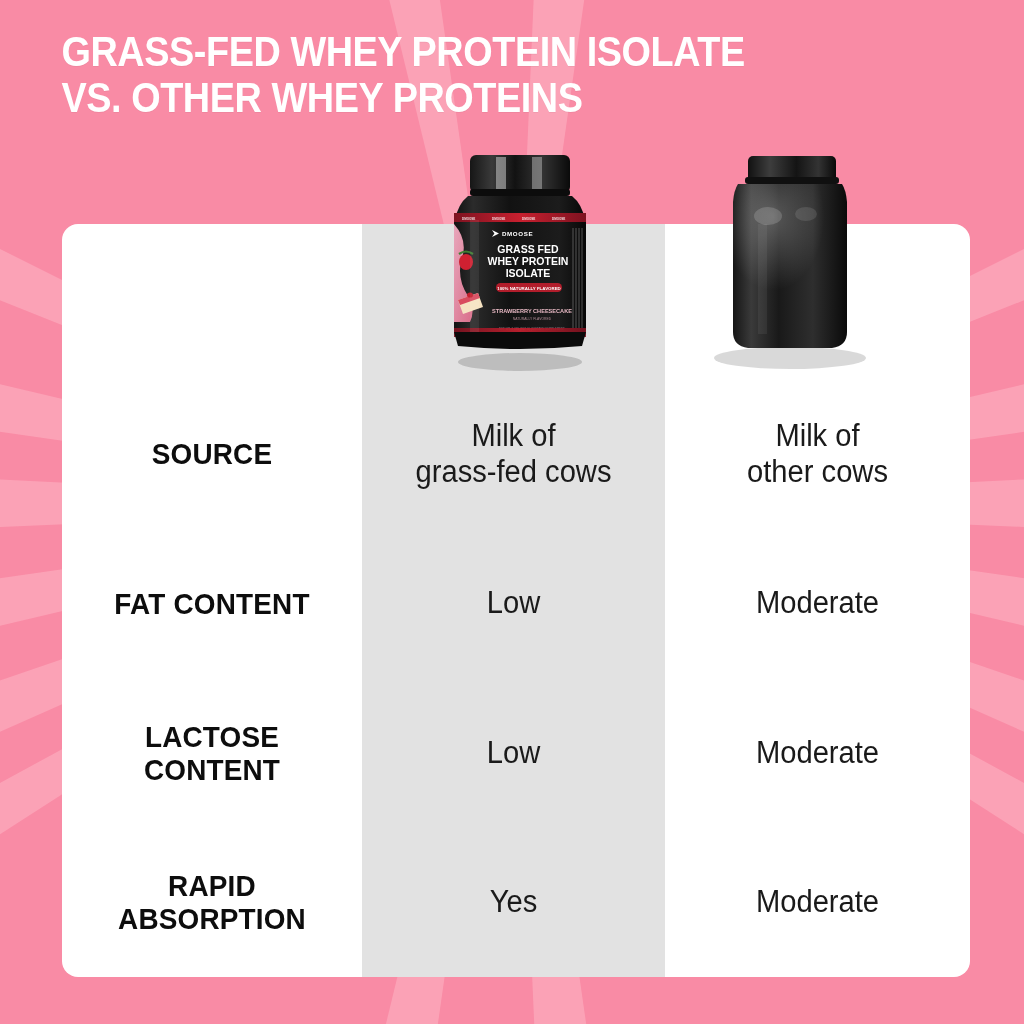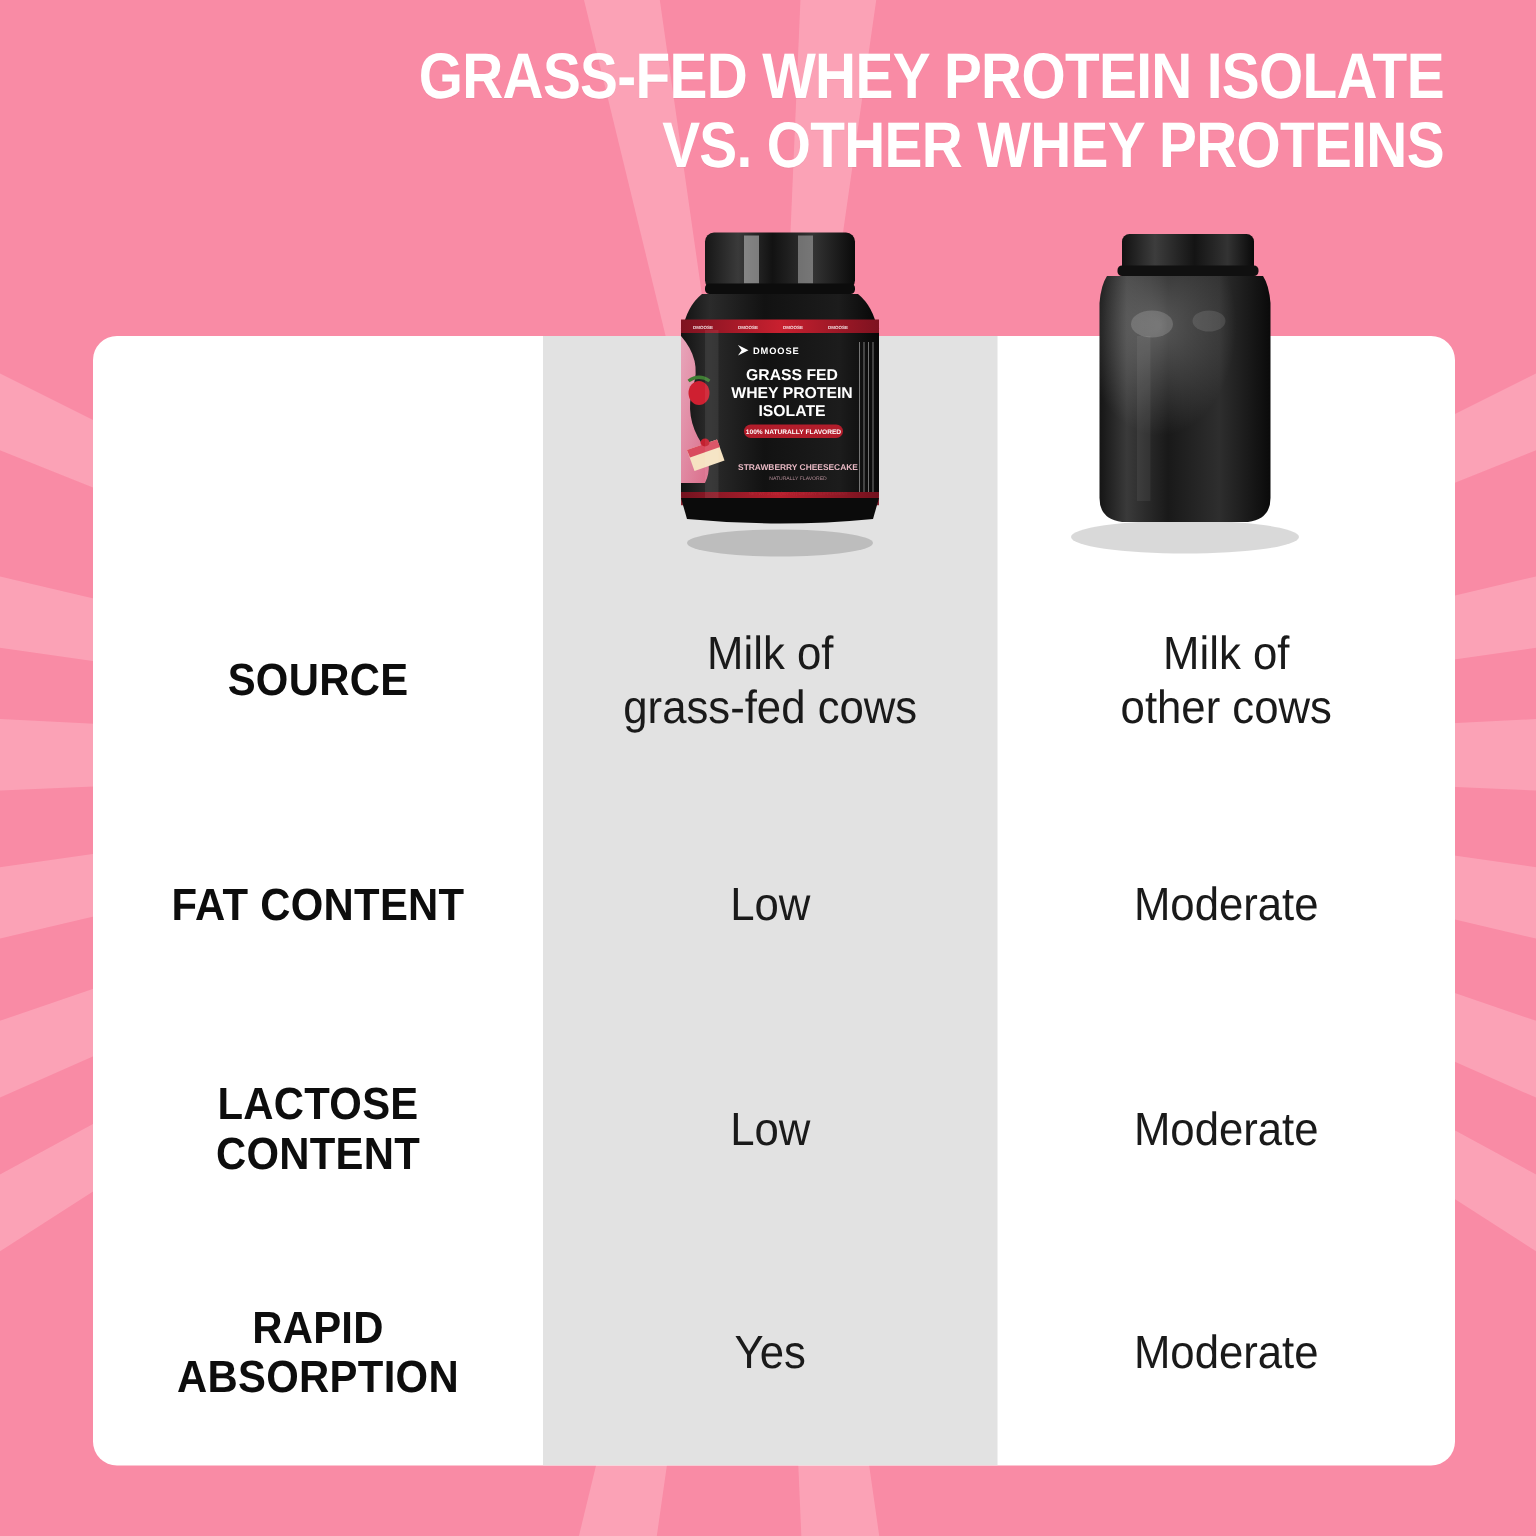--- a/index.html
+++ b/index.html
@@ -10,21 +10,21 @@
     overflow:hidden;
     position:relative;
   }
 
   
   #bg-rays { position:absolute; inset:0; width:1024px; height:1024px; z-index:0; }
 
   
   .title-block{
     position:absolute; top:28px; left:0; width:1024px;
-    text-align:right; z-index:3;
+    text-align:left; z-index:3;
   }
   .title-line{
     color:#ffffff;
     font-family:"Liberation Sans", sans-serif;
     font-weight:bold;
     font-size:43px;
     line-height:46px;
     letter-spacing:-0.5px;
     transform:scaleX(0.88);
     white-space:nowrap;

